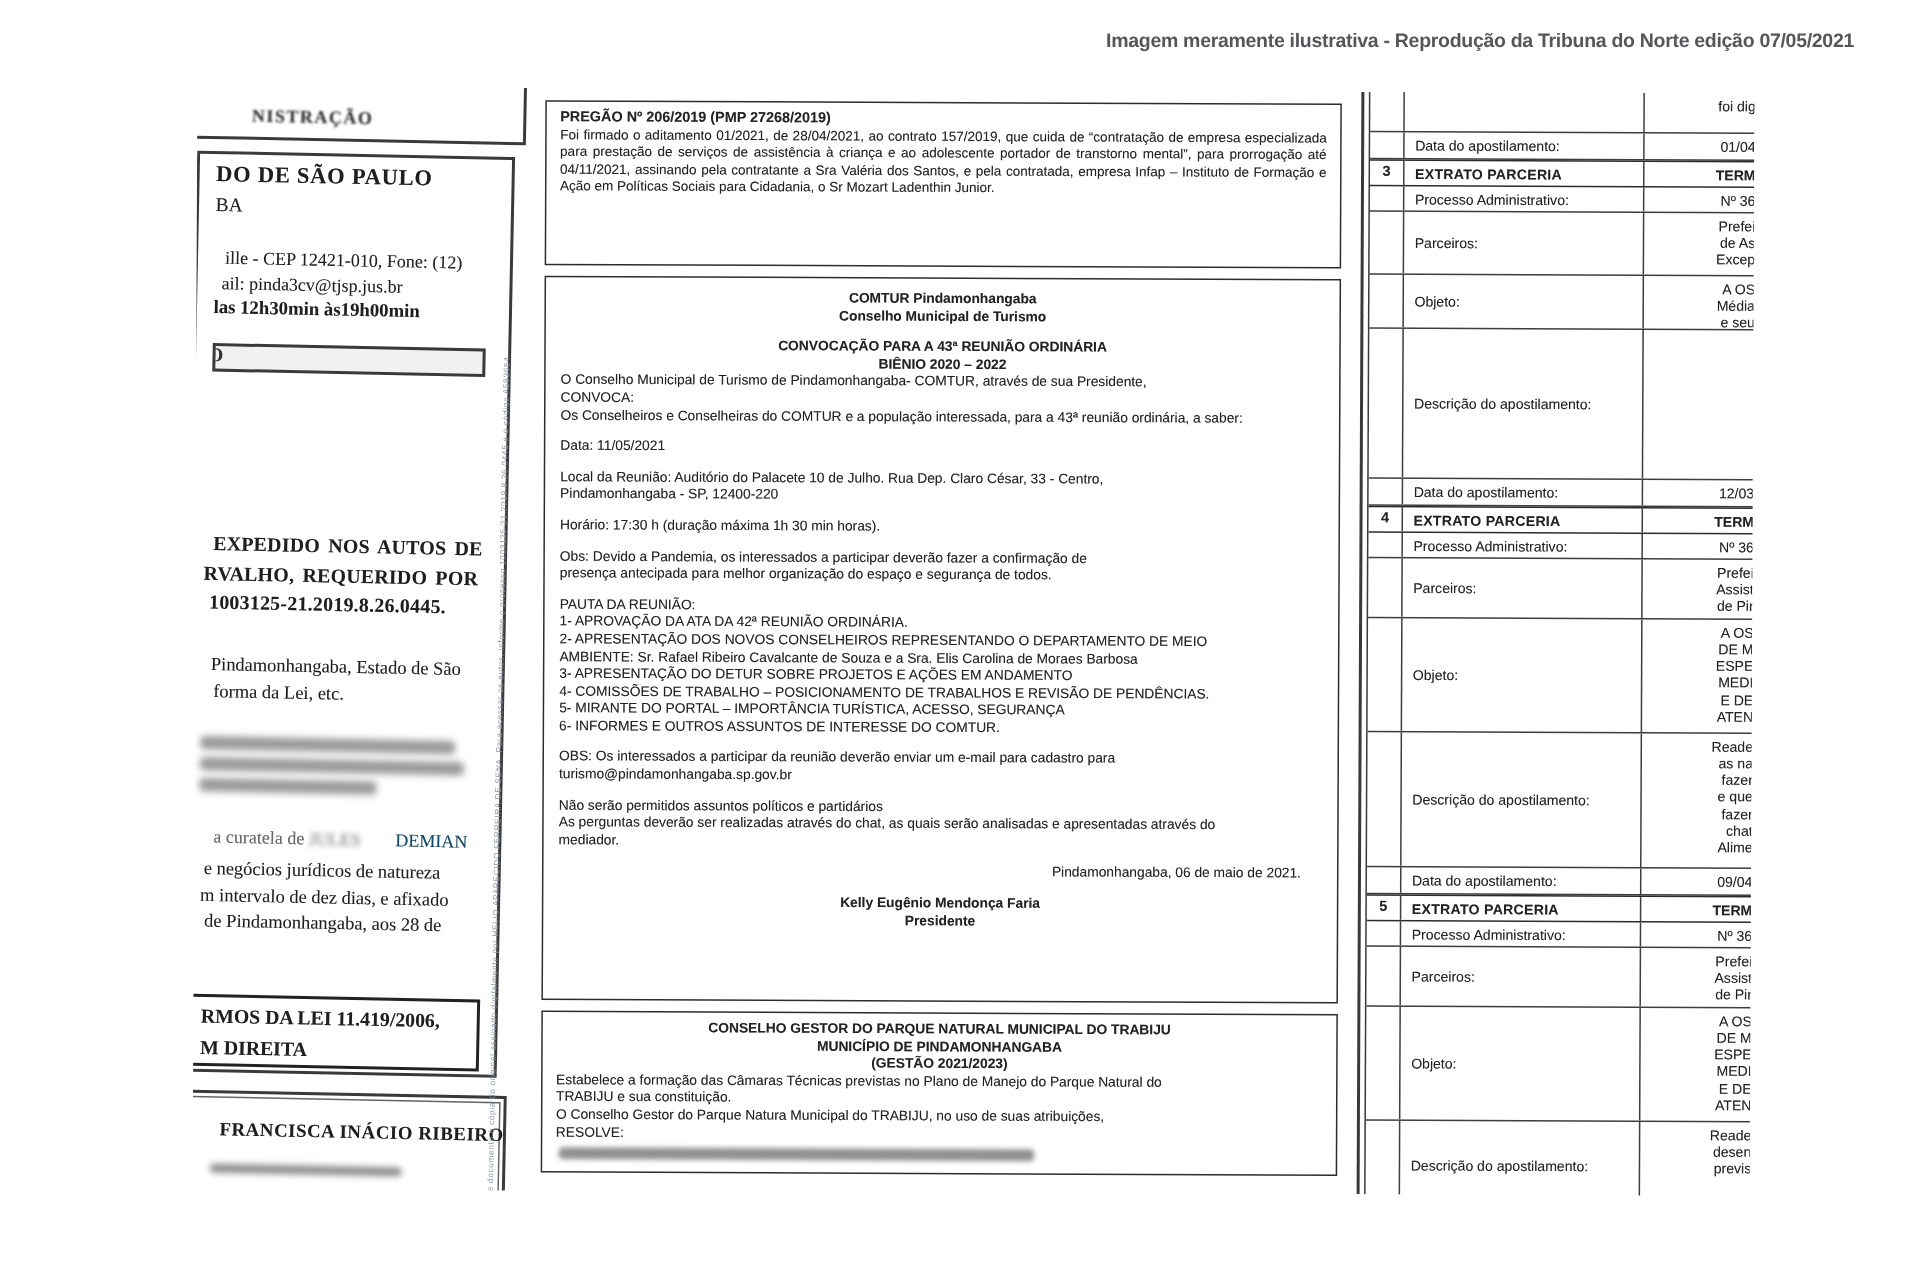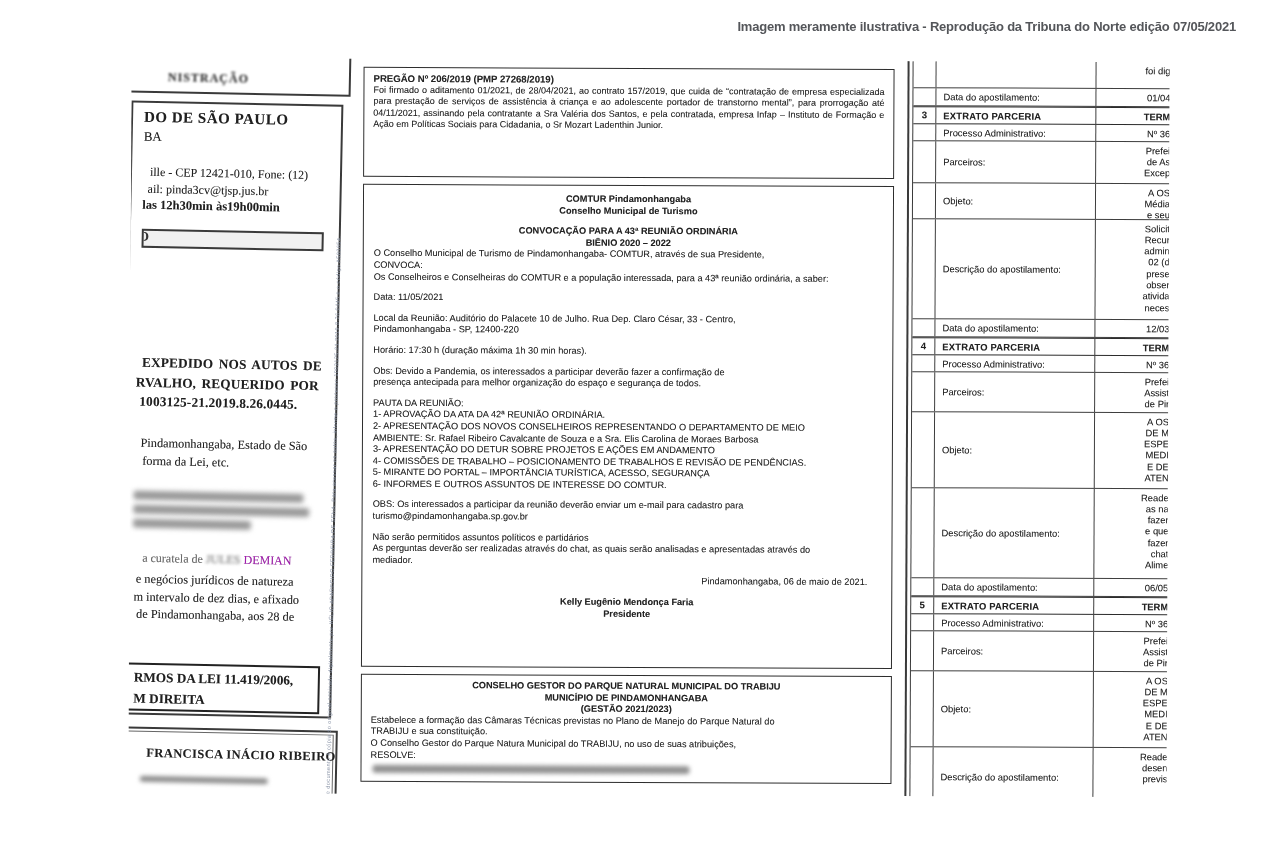--- a/index.html
+++ b/index.html
@@ -37,21 +37,21 @@
   .lc-edital{position:absolute;left:8px;top:250px;width:194px;font-weight:bold;font-size:13.2px;line-height:19.5px;letter-spacing:0.2px;word-spacing:2px;}
   .lc-edital .ln:nth-child(1){margin-left:6px;}
   .lc-edital .ln:nth-child(3){margin-left:4px;}
   .lc-body{position:absolute;left:14px;top:332px;width:190px;font-size:12.3px;line-height:17.5px;}
   .lc-body .ln:nth-child(2){margin-left:2px;}
   .lc-blur{position:absolute;left:8px;top:388px;width:182px;}
   .bar{height:9px;border-radius:3px;background:#9a9a9a;filter:blur(2.6px);margin-bottom:5px;}
   .bar.b1{width:170px;} .bar.b2{width:176px;} .bar.b3{width:118px;}
   .lc-curatela{position:absolute;left:18px;top:448px;font-size:12px;color:#6a6a6a;white-space:nowrap;}
   .lc-curatela .blurred{filter:blur(1.6px);color:#7a7a7a;}
-  .lc-curatela .nm{color:#a21caf;}
+  .lc-curatela .nm{color:#0c4a6e;margin-left:20px;}
   .lc-tail{position:absolute;left:10px;top:468px;width:196px;font-size:12.3px;line-height:17.6px;}
   .lc-tail .ln:nth-child(1){margin-left:2px;}
   .lc-tail .ln:nth-child(3){margin-left:3px;}
   .lc-lawbox{position:absolute;left:2px;top:560px;width:192px;height:44px;border:2.5px solid #222;}
   .lc-lawbox div{margin:4px 0 0 8px;font-weight:bold;font-size:13.2px;line-height:17px;white-space:nowrap;}
   .lc-bottombox{position:absolute;left:3px;top:672px;width:212px;height:80px;border:2px solid #3a3a3a;}
   .lc-bottombox .inner{position:absolute;left:2px;top:2px;right:2px;bottom:2px;border:1px solid #666;}
   .lc-bottomname{position:absolute;left:20px;top:14px;font-weight:bold;font-size:12.5px;letter-spacing:0.4px;white-space:nowrap;}
   .lc-bottomsmudge{position:absolute;left:14px;top:44px;width:128px;height:6px;background:#8d8d8d;filter:blur(2px);border-radius:3px;}
   .lc-margin-note{
@@ -239,30 +239,20 @@
         <div class="tc-label">Objeto:</div>
         <div class="tc-value">
           <div>A OS</div>
           <div>Média</div>
           <div>e seu</div>
         </div>
       </div>
       <div class="trow" style="height: 100px;">
         <div class="tc-num"></div>
         <div class="tc-label">Descrição do apostilamento:</div>
-        <div class="tc-value">
-          <div>Solicit</div>
-          <div>Recur</div>
-          <div>admin</div>
-          <div>02 (d</div>
-          <div>prese</div>
-          <div>obser</div>
-          <div>ativida</div>
-          <div>neces</div>
-        </div>
       </div>
       <div class="trow" style="height: 18px;">
         <div class="tc-num"></div>
         <div class="tc-label">Data do apostilamento:</div>
         <div class="tc-value">
           <div>12/03</div>
         </div>
       </div>
       <div class="trow hdr" style="height: 18px;">
         <div class="tc-num">4</div>
@@ -309,21 +299,21 @@
           <div>e que</div>
           <div>fazer</div>
           <div>chat</div>
           <div>Alime</div>
         </div>
       </div>
       <div class="trow" style="height: 18px;">
         <div class="tc-num"></div>
         <div class="tc-label">Data do apostilamento:</div>
         <div class="tc-value">
-          <div>06/05</div>
+          <div>09/04</div>
         </div>
       </div>
       <div class="trow hdr" style="height: 18px;">
         <div class="tc-num">5</div>
         <div class="tc-label">EXTRATO PARCERIA</div>
         <div class="tc-value">
           <div>TERM</div>
         </div>
       </div>
       <div class="trow" style="height: 17px;">

